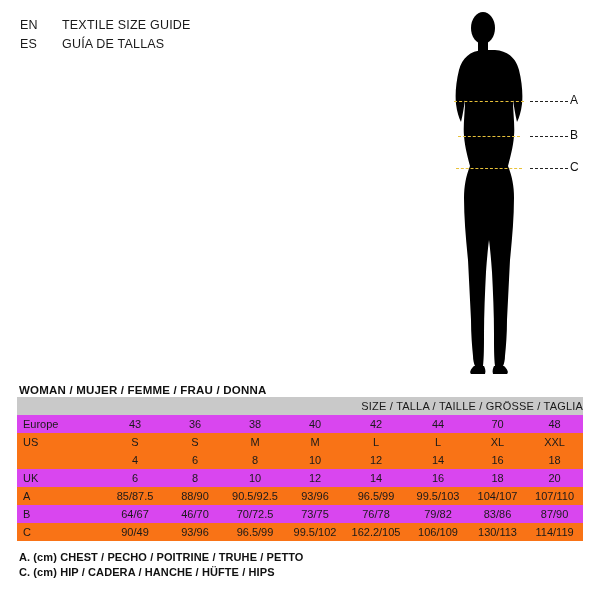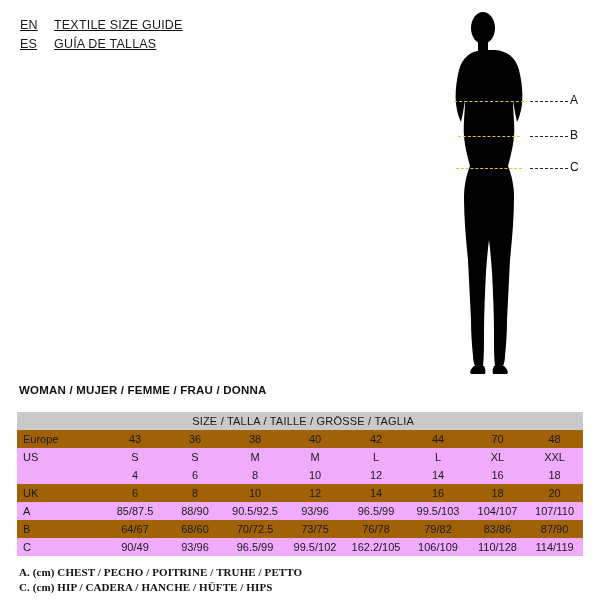--- a/index.html
+++ b/index.html
@@ -20,40 +20,40 @@
     height: 600px;
     box-sizing: border-box;
   }
 
   
   .lang-block {
     position: absolute;
     top: 16px;
     left: 20px;
     width: 420px;
-    text-decoration: underline;
   }
   .lang-row {
     display: flex;
     align-items: baseline;
     line-height: 18px;
     margin-bottom: 1px;
   }
   .lang-code {
     width: 34px;
     flex: 0 0 34px;
     font-size: 12.5px;
     letter-spacing: 0.2px;
     color: #1a1a1a;
   }
   .lang-text {
     font-size: 12.5px;
     letter-spacing: 0.2px;
     color: #1a1a1a;
     white-space: nowrap;
+    margin-left: 8px;
   }
 
   
   .figure-area {
     position: absolute;
     top: 8px;
     left: 430px;
     width: 165px;
     height: 370px;
   }
@@ -82,65 +82,64 @@
     position: absolute;
     top: 384px;
     left: 17px;
     width: 566px;
   }
   .woman-title {
     font-size: 11.5px;
     font-weight: bold;
     letter-spacing: 0.2px;
     color: #111111;
-    margin-bottom: 16px;
+    margin-bottom: 1px;
     padding-left: 2px;
   }
   table.size-table {
     border-collapse: collapse;
     width: 566px;
     table-layout: fixed;
   }
   table.size-table td {
     font-size: 11px;
     padding: 2px 0 2px 0;
     color: #1a1a1a;
     text-align: center;
     line-height: 14px;
   }
   table.size-table tr.head-row td {
-    text-align: center;
+    text-align: right;
     padding-left: 6px;
     font-size: 11px;
     letter-spacing: 0.2px;
   }
   table.size-table tr.head-row {
     background: #c9c9c9;
   }
   table.size-table tr.shade {
-    background: #f0abfc;
+    background: #f97316;
   }
   table.size-table tr.plain {
-    background: #a16207;
+    background: #d946ef;
   }
   table.size-table td.rowlabel {
     text-align: left;
     padding-left: 6px;
   }
   .legend {
     margin-top: 9px;
     padding-left: 2px;
   }
   .legend-row {
     font-size: 11px;
     font-weight: bold;
     line-height: 15px;
     color: #111111;
     letter-spacing: 0.1px;
-    font-family: Liberation Serif, serif;
   }
 </style>
 </head>
 <body>
 
 <div class="page">
 
   <div class="lang-block">
     <div class="lang-row">
       <span class="lang-code">EN</span>
@@ -287,38 +286,38 @@
           <td>93/96</td>
           <td>96.5/99</td>
           <td>99.5/103</td>
           <td>104/107</td>
           <td>107/110</td>
         </tr>
 
         <tr class="plain">
           <td class="rowlabel">B</td>
           <td>64/67</td>
-          <td>68/60</td>
+          <td>46/70</td>
           <td>70/72.5</td>
           <td>73/75</td>
           <td>76/78</td>
           <td>79/82</td>
           <td>83/86</td>
           <td>87/90</td>
         </tr>
 
         <tr class="shade">
           <td class="rowlabel">C</td>
           <td>90/49</td>
           <td>93/96</td>
           <td>96.5/99</td>
           <td>99.5/102</td>
           <td>162.2/105</td>
           <td>106/109</td>
-          <td>110/128</td>
+          <td>130/113</td>
           <td>114/119</td>
         </tr>
       </tbody>
     </table>
 
     <div class="legend">
       <div class="legend-row">A. (cm) CHEST / PECHO / POITRINE / TRUHE / PETTO</div>
       <div class="legend-row">C. (cm) HIP / CADERA / HANCHE / HÜFTE / HIPS</div>
     </div>
   </div>

